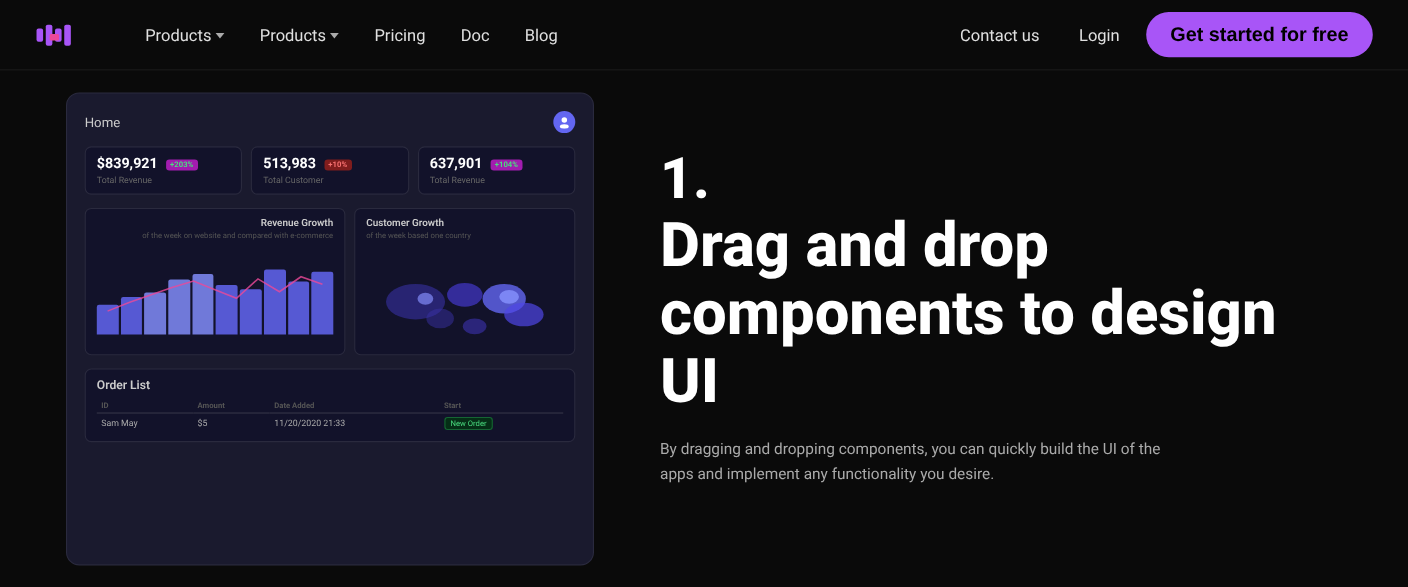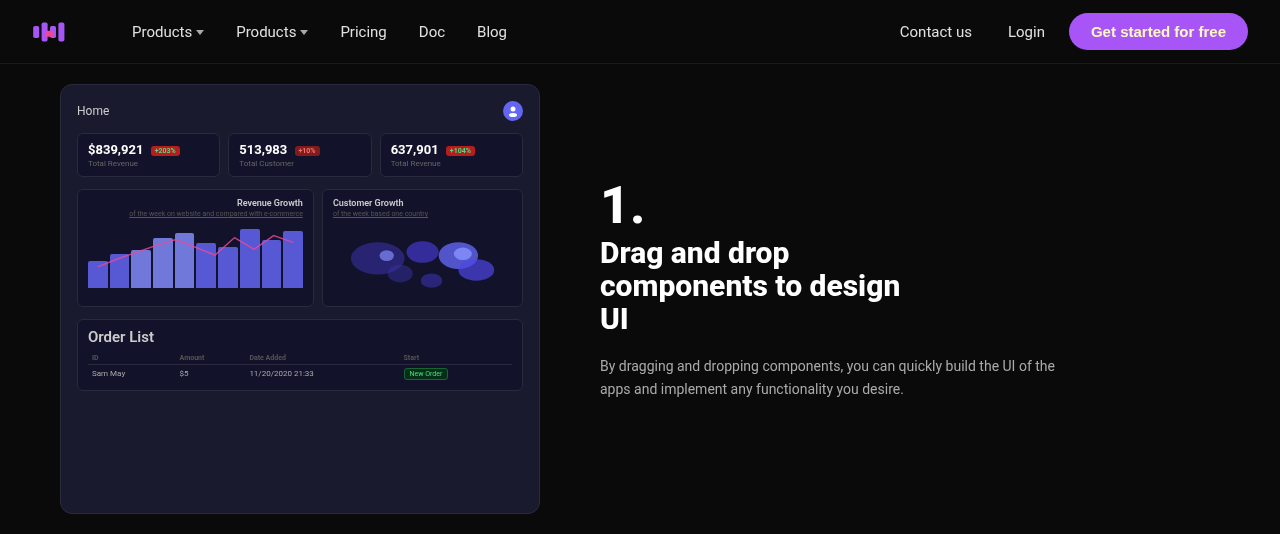--- a/index.html
+++ b/index.html
@@ -60,22 +60,22 @@
     .nav-login {
       padding: 8px 16px;
       color: #e0e0e0;
       font-size: 15px;
       cursor: pointer;
       border-radius: 6px;
     }
     .nav-cta {
       padding: 10px 22px;
       background: #a855f7;
-      color: #fef9c3;
-      font-size: 15px;
+      color: #000000;
+      font-size: 18px;
       font-weight: 600;
       border-radius: 999px;
       cursor: pointer;
       border: none;
     }
 
     
     .main-content {
       display: flex;
       align-items: stretch;
@@ -129,21 +129,21 @@
       color: #fff;
     }
     .stat-badge {
       display: inline-block;
       font-size: 7px;
       padding: 1px 4px;
       border-radius: 3px;
       margin-left: 4px;
       vertical-align: middle;
     }
-    .badge-green { background: #b91c1c; color: #4ade80; }
+    .badge-green { background: #a21caf; color: #4ade80; }
     .badge-red { background: #7f1d1d; color: #f87171; }
     .stat-label {
       font-size: 8px;
       color: #666;
       margin-top: 2px;
     }
 
     .charts-row {
       display: flex;
       gap: 8px;
@@ -159,22 +159,21 @@
     .chart-card.map-chart { flex: 1; }
     .chart-card-title {
       font-size: 9px;
       font-weight: 600;
       color: #ccc;
       margin-bottom: 2px;
     }
     .chart-card-sub {
       font-size: 7px;
       color: #555;
-      margin-bottom: 0;
-      text-decoration: underline;
+      margin-bottom: 16px;
     }
 
     
     .bar-chart-area {
       display: flex;
       align-items: flex-end;
       gap: 2px;
       height: 70px;
       position: relative;
     }
@@ -199,21 +198,21 @@
     }
 
     
     .order-card {
       background: #12122a;
       border-radius: 6px;
       padding: 8px 10px;
       border: 1px solid #2a2a3e;
     }
     .order-title {
-      font-size: 15px;
+      font-size: 11px;
       font-weight: 600;
       color: #ccc;
       margin-bottom: 6px;
     }
     .order-table {
       width: 100%;
       border-collapse: collapse;
     }
     .order-table th {
       font-size: 7px;
@@ -245,21 +244,21 @@
       padding-top: 10px;
     }
     .hero-number {
       font-size: 52px;
       font-weight: 800;
       color: #fff;
       line-height: 1;
       margin-bottom: 4px;
     }
     .hero-heading {
-      font-size: 30px;
+      font-size: 56px;
       font-weight: 800;
       color: #fff;
       line-height: 1.1;
       margin-bottom: 20px;
     }
     .hero-desc {
       font-size: 14px;
       color: #aaa;
       line-height: 1.6;
       max-width: 480px;

